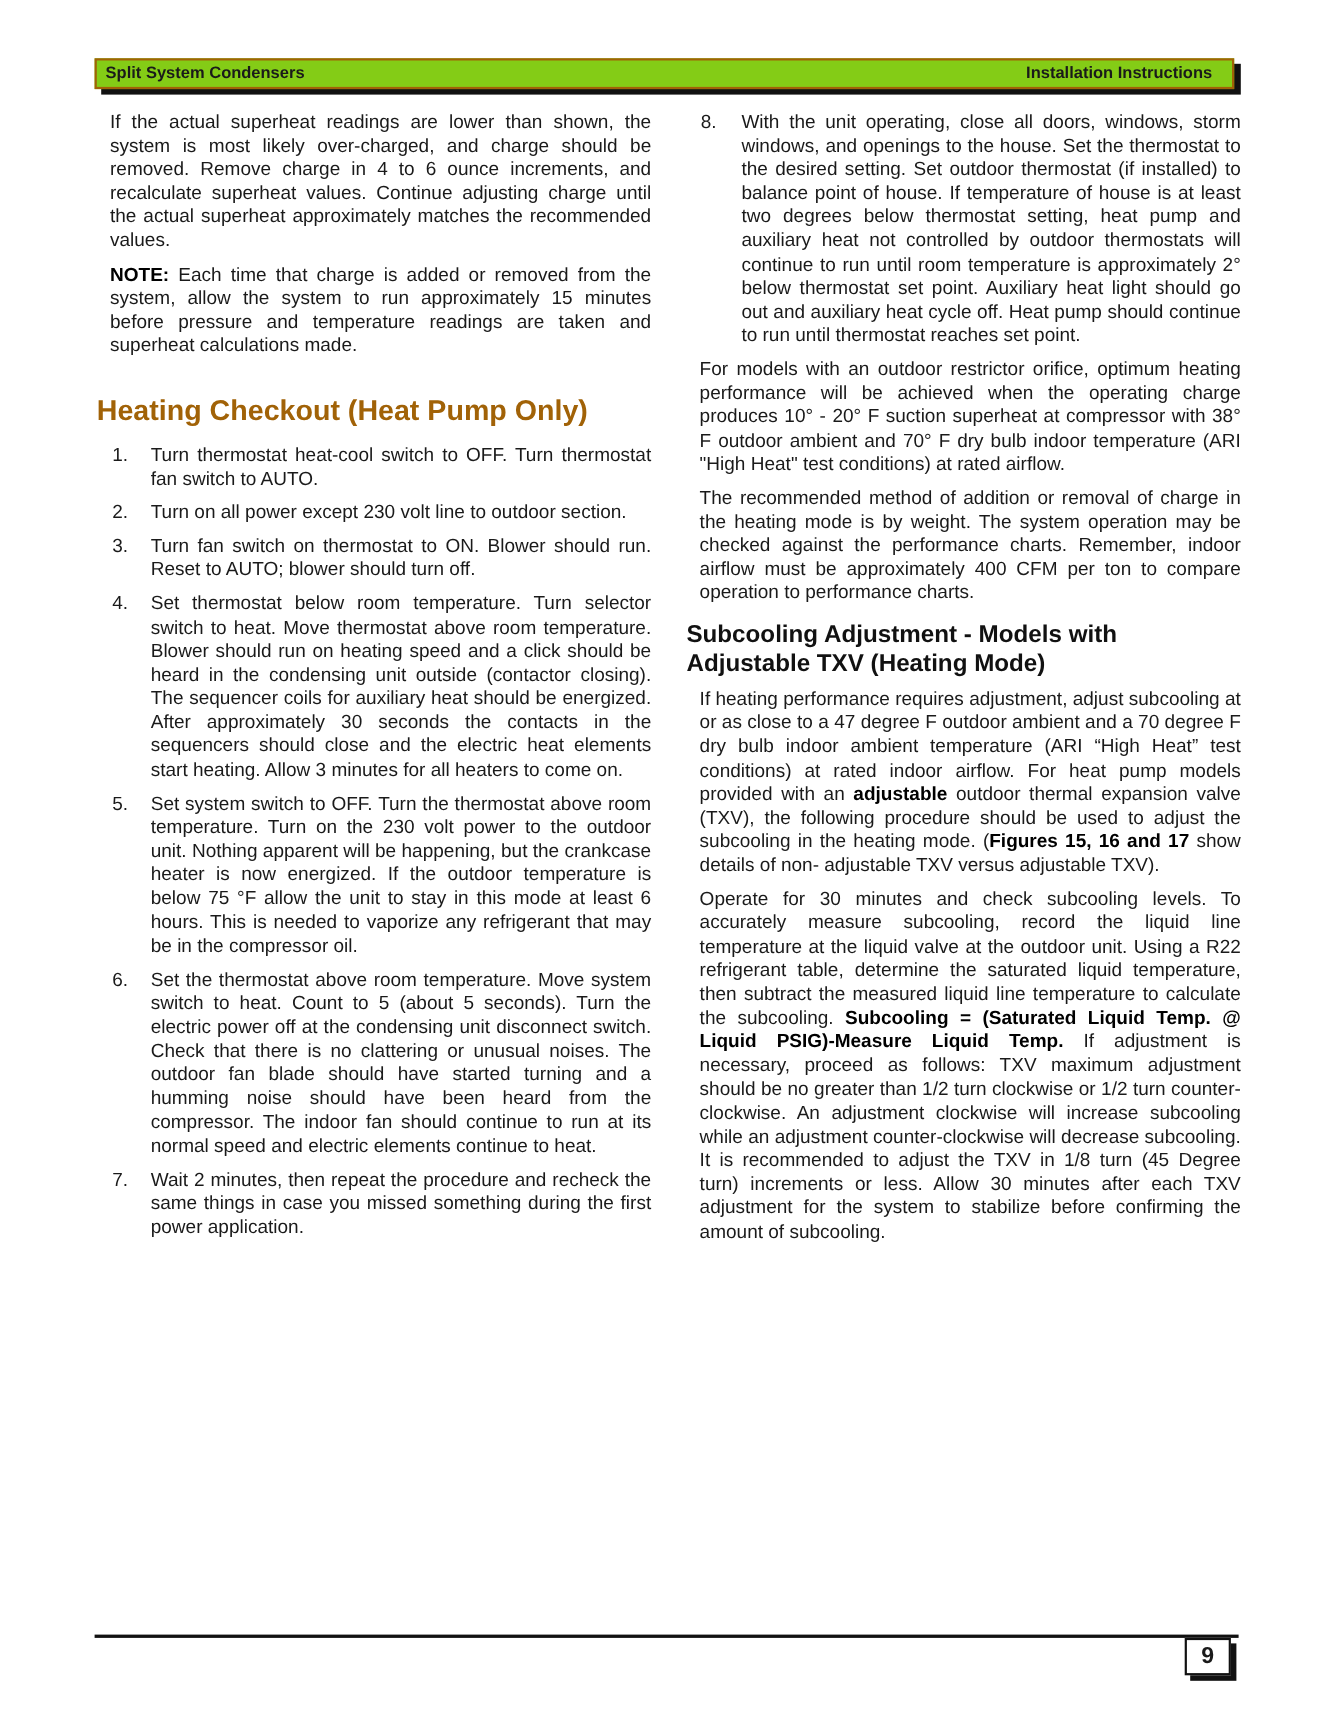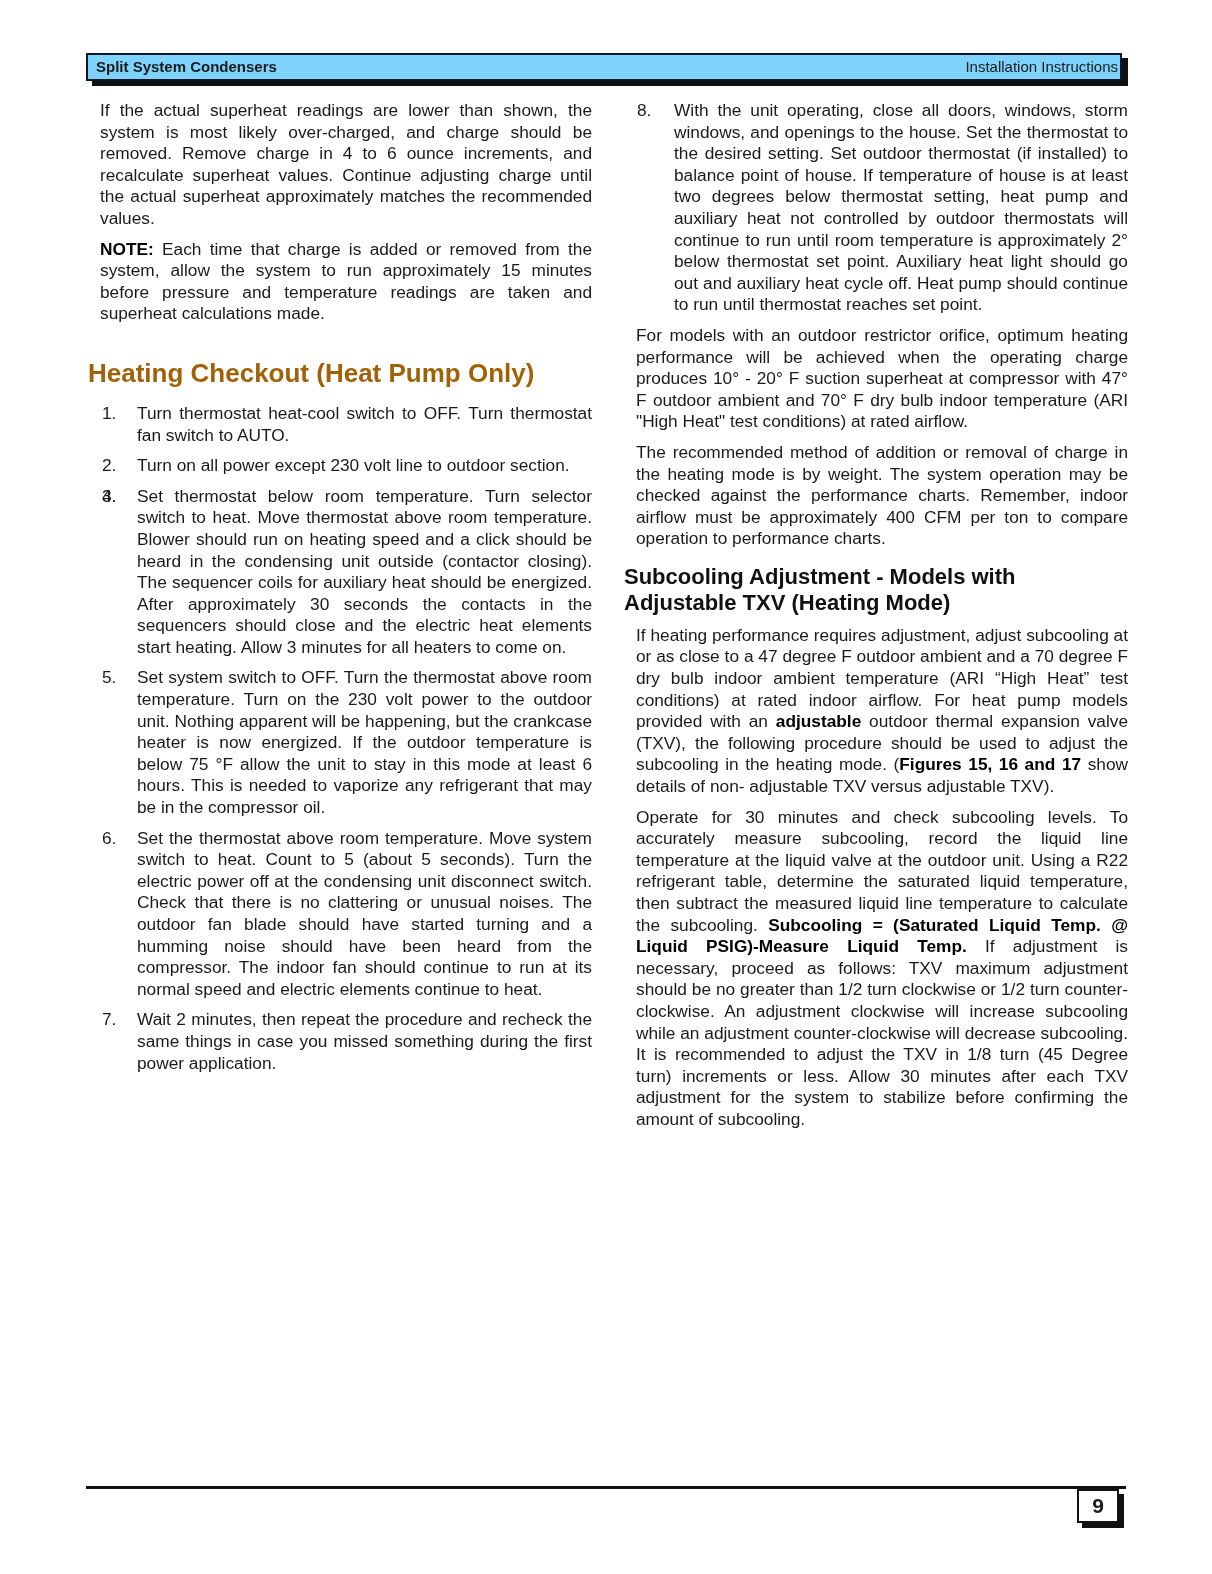--- a/index.html
+++ b/index.html
@@ -1,21 +1,21 @@
 <!DOCTYPE html>
 <html><head>
 <meta charset="utf-8">
 <style>
   html, body { margin: 0; padding: 0; background: #ffffff; }
   body { width: 1212px; height: 1574px; position: relative; overflow: hidden;
          font-family: "Liberation Sans", sans-serif; color: #1a1a1a; }
   .header-box { position: absolute; left: 86px; top: 53px; width: 1032px; height: 24px;
-                border: 2px solid #0f172a; background: #7dd3fc; box-shadow: 6px 5px 0 #111; }
+                border: 2px solid #a16207; background: #84cc16; box-shadow: 6px 5px 0 #111; }
   .header-left { position: absolute; left: 8px; top: 3px; font-weight: bold; font-size: 15px; }
-  .header-right { position: absolute; right: 2px; top: 3px; font-weight: normal; font-size: 15px; }
+  .header-right { position: absolute; right: 18px; top: 3px; font-weight: bold; font-size: 15px; }
   .col { position: absolute; top: 100px; width: 504px; font-size: 17.3px; line-height: 21.6px; }
   .col-left { left: 88px; }
   .col-right { left: 624px; }
   p { margin: 0 0 9px 12px; text-align: justify; }
   h2 { font-size: 26px; line-height: 32px; margin: 32px 0 14px 0; font-weight: bold; color: #a16207; }
   h3 { font-size: 22px; line-height: 26px; margin: 14px 0 9px 0; font-weight: bold; color: #111; }
   ol { list-style: none; padding: 0; margin: 0; }
   li { position: relative; padding-left: 49px; margin-bottom: 9px; text-align: justify; }
   .num { position: absolute; left: 14px; top: 0; }
   .right-list li { padding-left: 50px; }
@@ -36,34 +36,34 @@
 
 <div class="col col-left">
   <p>If the actual superheat readings are lower than shown, the system is most likely over-charged, and charge should be removed.  Remove charge in 4 to 6 ounce increments, and recalculate superheat values. Continue adjusting charge until the actual superheat approximately matches the recommended values.</p>
   <p><b>NOTE:</b><span> Each time that charge is added or removed from the system, allow the system to run approximately 15 minutes before pressure and temperature readings are taken and superheat calculations made.</span></p>
 
   <h2>Heating Checkout (Heat Pump Only)</h2>
 
   <ol>
     <li><span class="num">1.</span><span>Turn thermostat heat-cool switch to OFF. Turn thermostat fan switch to AUTO.</span></li>
     <li><span class="num">2.</span><span>Turn on all power except 230 volt line to outdoor section.</span></li>
-    <li><span class="num">3.</span></li>
+    <li><span class="num">3.</span><span>Turn fan switch on thermostat to ON. Blower should run. Reset to AUTO; blower should turn off.</span></li>
     <li><span class="num">4.</span><span>Set thermostat below room temperature. Turn selector switch to heat. Move thermostat above room temperature. Blower should run on heating speed and a click should be heard in the condensing unit outside (contactor closing). The sequencer coils for auxiliary heat should be energized. After approximately 30 seconds the contacts in the sequencers should close and the electric heat elements start heating. Allow 3 minutes for all heaters to come on.</span></li>
     <li><span class="num">5.</span><span>Set system switch to OFF. Turn the thermostat above room temperature. Turn on the 230 volt power to the outdoor unit. Nothing apparent will be happening, but the crankcase heater is now energized. If the outdoor temperature is below 75 °F allow the unit to stay in this mode at least 6 hours. This is needed to vaporize any refrigerant that may be in the compressor oil.</span></li>
     <li><span class="num">6.</span><span>Set the thermostat above room temperature. Move system switch to heat. Count to 5 (about 5 seconds). Turn the electric power off at the condensing unit disconnect switch. Check that there is no clattering or unusual noises. The outdoor fan blade should have started turning and a humming noise should have been heard from the compressor. The indoor fan should continue to run at its normal speed and electric elements continue to heat.</span></li>
     <li><span class="num">7.</span><span>Wait 2 minutes, then repeat the procedure and recheck the same things in case you missed something during the first power application.</span></li>
   </ol>
 </div>
 
 <div class="col col-right">
   <ol class="right-list">
     <li><span class="num">8.</span><span>With the unit operating, close all doors, windows, storm windows, and openings to the house. Set the thermostat to the desired setting. Set outdoor thermostat (if installed) to balance point of house. If temperature of house is at least two degrees below thermostat setting, heat pump and auxiliary heat not controlled by outdoor thermostats will continue to run until room temperature is approximately 2° below thermostat set point. Auxiliary heat light should go out and auxiliary heat cycle off. Heat pump should continue to run until thermostat reaches set point.</span></li>
   </ol>
 
-  <p>For models with an outdoor restrictor orifice, optimum heating performance will be achieved when the operating charge produces 10° - 20° F suction superheat at compressor with 47° F outdoor ambient and 70° F dry bulb indoor temperature (ARI "High Heat" test conditions) at rated airflow.</p>
+  <p>For models with an outdoor restrictor orifice, optimum heating performance will be achieved when the operating charge produces 10° - 20° F suction superheat at compressor with 38° F outdoor ambient and 70° F dry bulb indoor temperature (ARI "High Heat" test conditions) at rated airflow.</p>
   <p>The recommended method of addition or removal of charge in the heating mode is by weight. The system operation may be checked against the performance charts. Remember, indoor airflow must be approximately 400 CFM per ton to compare operation to performance charts.</p>
 
   <h3>Subcooling Adjustment - Models with Adjustable TXV (Heating Mode)</h3>
   <p><span>If heating performance requires adjustment, adjust subcooling at or as close to a 47 degree F outdoor ambient and a 70 degree F dry bulb indoor ambient temperature (ARI “High Heat” test conditions) at rated indoor airflow. For heat pump models provided with an </span><b>adjustable</b><span> outdoor thermal expansion valve (TXV), the following procedure should be used to adjust the subcooling in the heating mode. (</span><b>Figures 15, 16 and 17</b><span> show details of non- adjustable TXV versus adjustable TXV).</span></p>
   <p><span>Operate for 30 minutes and check subcooling levels. To accurately measure subcooling, record the liquid line temperature at the liquid valve at the outdoor unit. Using a R22 refrigerant table, determine the saturated liquid temperature, then subtract the measured liquid line temperature to calculate the subcooling. </span><b>Subcooling = (Saturated Liquid Temp. @ Liquid PSIG)-Measure Liquid Temp.</b><span> If adjustment is necessary, proceed as follows: TXV maximum adjustment should be no greater than 1/2 turn clockwise or 1/2 turn counter-clockwise. An adjustment clockwise will increase subcooling while an adjustment counter-clockwise will decrease subcooling. It is recommended to adjust the TXV in 1/8 turn (45 Degree turn) increments or less. Allow 30 minutes after each TXV adjustment for the system to stabilize before confirming the amount of subcooling.</span></p>
 </div>
 
 <div class="footer-rule"></div>
 <div class="page-box">9</div>
 

